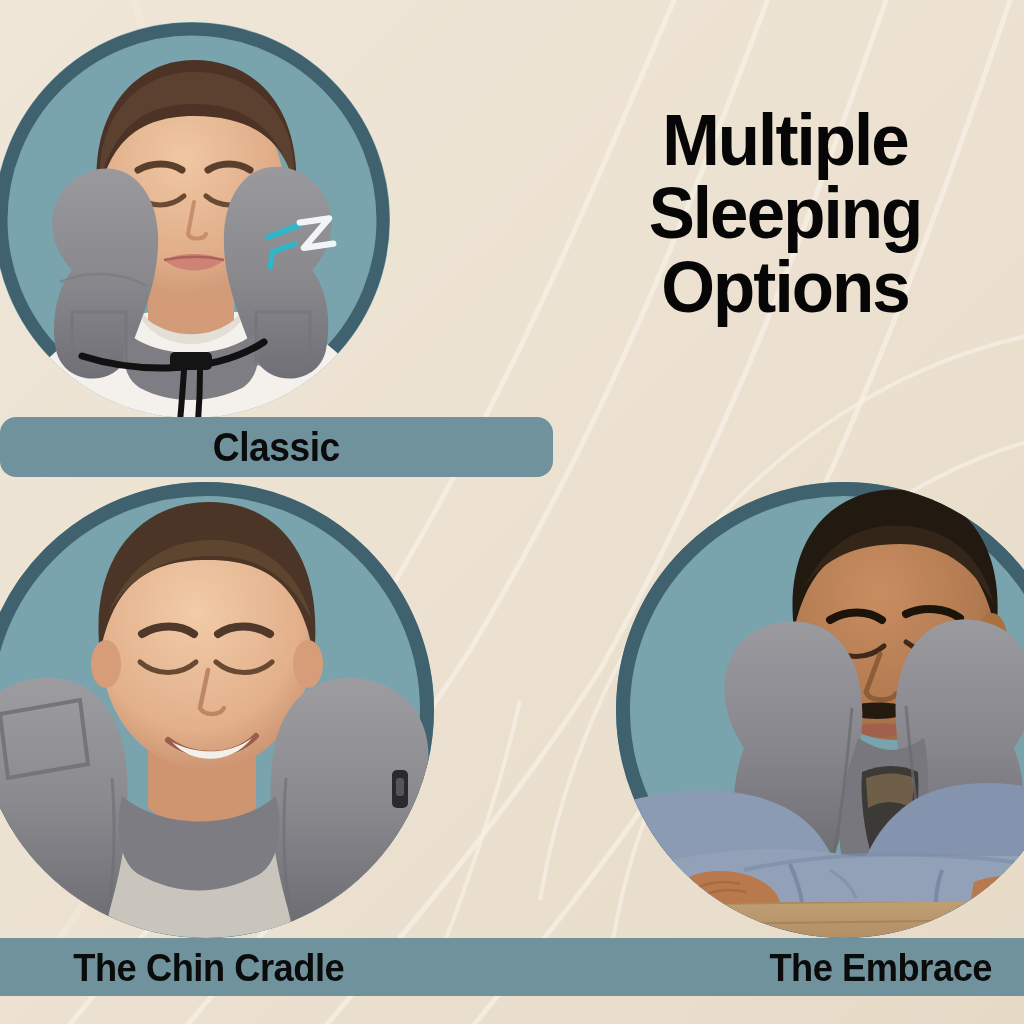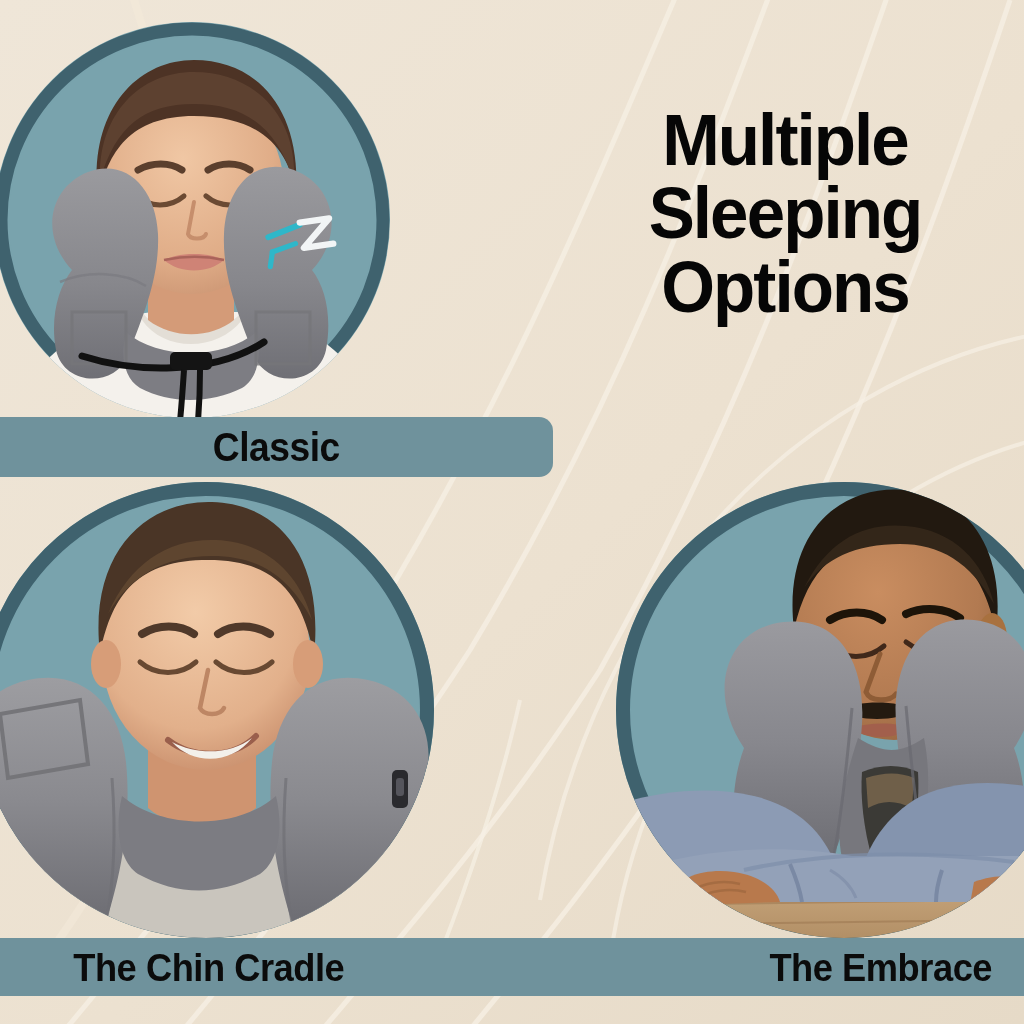--- a/index.html
+++ b/index.html
@@ -21,21 +21,21 @@
   #panel-classic{left:-88px;top:20px;width:560px;height:420px;}
   
   #panel-chin{left:-84px;top:478px;width:580px;height:462px;}
   
   #panel-embrace{left:594px;top:478px;width:500px;height:462px;}
 
   
   .label-bar{position:absolute;background:#6f929c;display:flex;align-items:center;}
   #bar-classic{left:0;top:417px;width:553px;height:60px;
       border-top-right-radius:14px;border-bottom-right-radius:14px;
-      justify-content:center;}
+      justify-content:center;border-radius:16px;}
   #bar-bottom{left:0;top:938px;width:1024px;height:58px;}
   .bar-text{
      color:#0b0b0b;font-weight:700;letter-spacing:-0.5px;
      font-family:"Liberation Sans", sans-serif;
      transform:scaleX(0.93);
   }
   #label-classic{font-size:40px;line-height:1;}
   #label-chin{position:absolute;left:63px;font-size:39px;line-height:1;white-space:nowrap;}
   #label-embrace{position:absolute;right:24px;font-size:39px;line-height:1;white-space:nowrap;}
 

